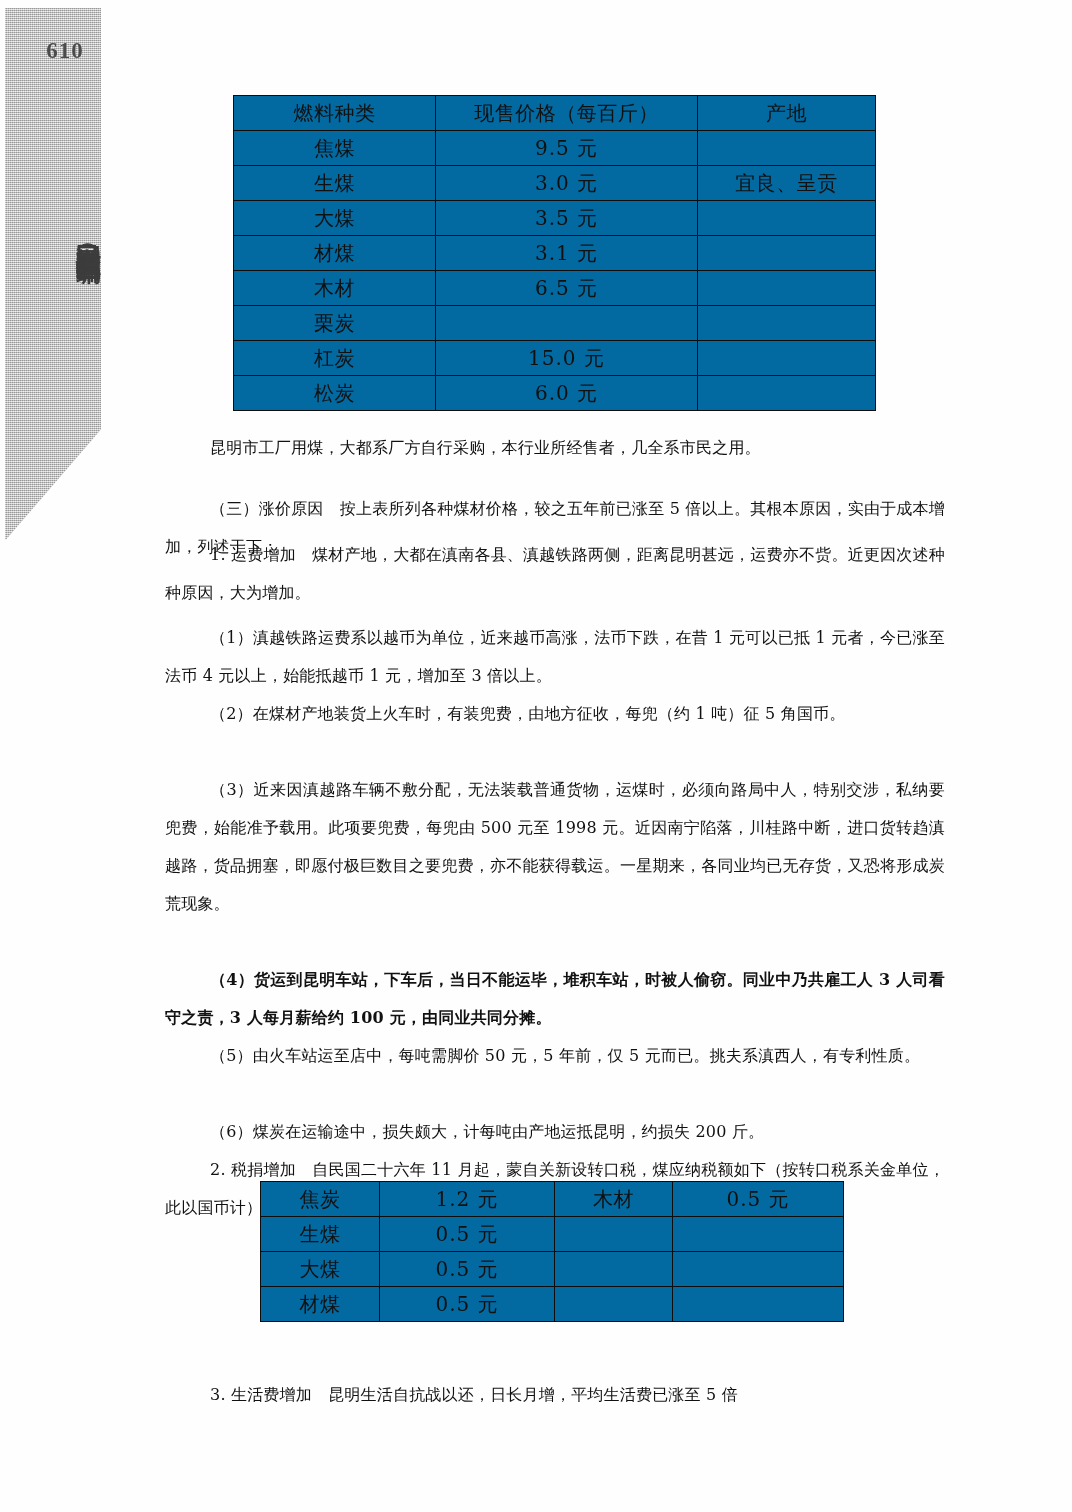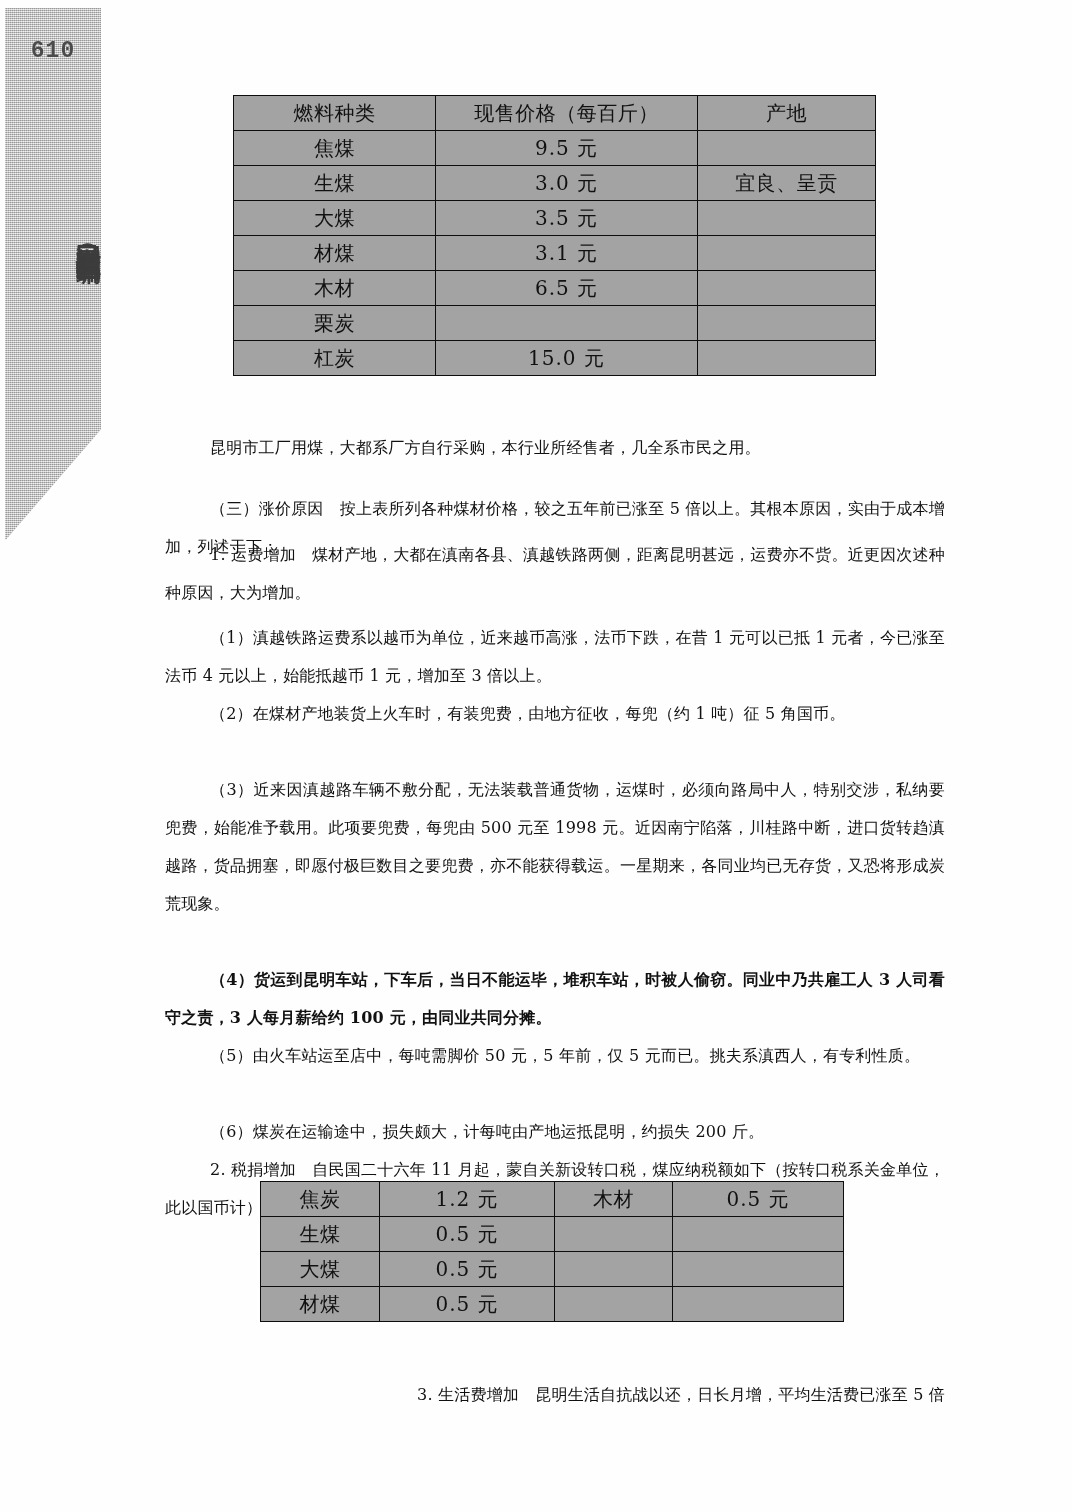--- a/index.html
+++ b/index.html
@@ -33,25 +33,25 @@
     height: 532px;
     -webkit-clip-path: polygon(0 0, 100% 0, 100% 79.2%, 0.5% 100%, 0 100%);
     clip-path: polygon(0 0, 100% 0, 100% 79.2%, 0.5% 100%, 0 100%);
     background-color: #b9b9b9;
     background-image:
       repeating-linear-gradient(0deg, rgba(255,255,255,0.55) 0 1px, rgba(120,120,120,0.30) 1px 2px),
       repeating-linear-gradient(90deg, rgba(255,255,255,0.50) 0 1px, rgba(120,120,120,0.28) 1px 2px);
   }
   .spine-page-number {
     position: absolute;
-    left: 0;
+    left: 12px;
     top: 30px;
     width: 96px;
     text-align: center;
-    font-family: Liberation Mono, monospace;
+    font-family: Liberation Serif, serif;
     font-size: 23px;
     font-weight: bold;
     color: #4b4b4b;
     letter-spacing: 1px;
     text-shadow: 0 0 1px rgba(255,255,255,0.7);
   }
   .spine-series-title {
     position: absolute;
     left: 0;
     top: 110px;
@@ -85,21 +85,21 @@
     letter-spacing: 0.2px;
     text-align: justify;
     text-justify: inter-character;
     white-space: pre-wrap;
   }
 
   
   table.doc-table {
     border-collapse: collapse;
     table-layout: fixed;
-    background: #a3a3a3;
+    background: #0369a1;
   }
   table.doc-table td {
     border: 1.5px solid #0d0d0d;
     text-align: center;
     vertical-align: middle;
     font-size: 20px;
     height: 34px;
     padding: 0 2px;
     letter-spacing: 0.5px;
   }
@@ -185,20 +185,25 @@
         <td></td>
       </tr>
       <tr>
         <td>栗炭</td>
         <td class="num"></td>
         <td></td>
       </tr>
       <tr>
         <td>杠炭</td>
         <td class="num">15.0 元</td>
+        <td></td>
+      </tr>
+      <tr>
+        <td>松炭</td>
+        <td class="num">6.0 元</td>
         <td></td>
       </tr>
     </tbody>
   </table>
 </div>
 
 <div class="blk" style="top:419px;">
   <p class="body-line" style="text-indent:45px;">昆明市工厂用煤，大都系厂方自行采购，本行业所经售者，几全系市民之用。</p>
 </div>
 
@@ -269,14 +274,14 @@
         <td>材煤</td>
         <td class="num">0.5 元</td>
         <td></td>
         <td class="num"></td>
       </tr>
     </tbody>
   </table>
 </div>
 
 <div class="blk" style="top:1366px;">
-  <p class="body-line" style="text-indent:45px; text-align:right;">3. 生活费增加　昆明生活自抗战以还，日长月增，平均生活费已涨至 5 倍</p>
+  <p class="body-line" style="text-indent:45px; text-align:left;">3. 生活费增加　昆明生活自抗战以还，日长月增，平均生活费已涨至 5 倍</p>
 </div>
 
 </body></html>

